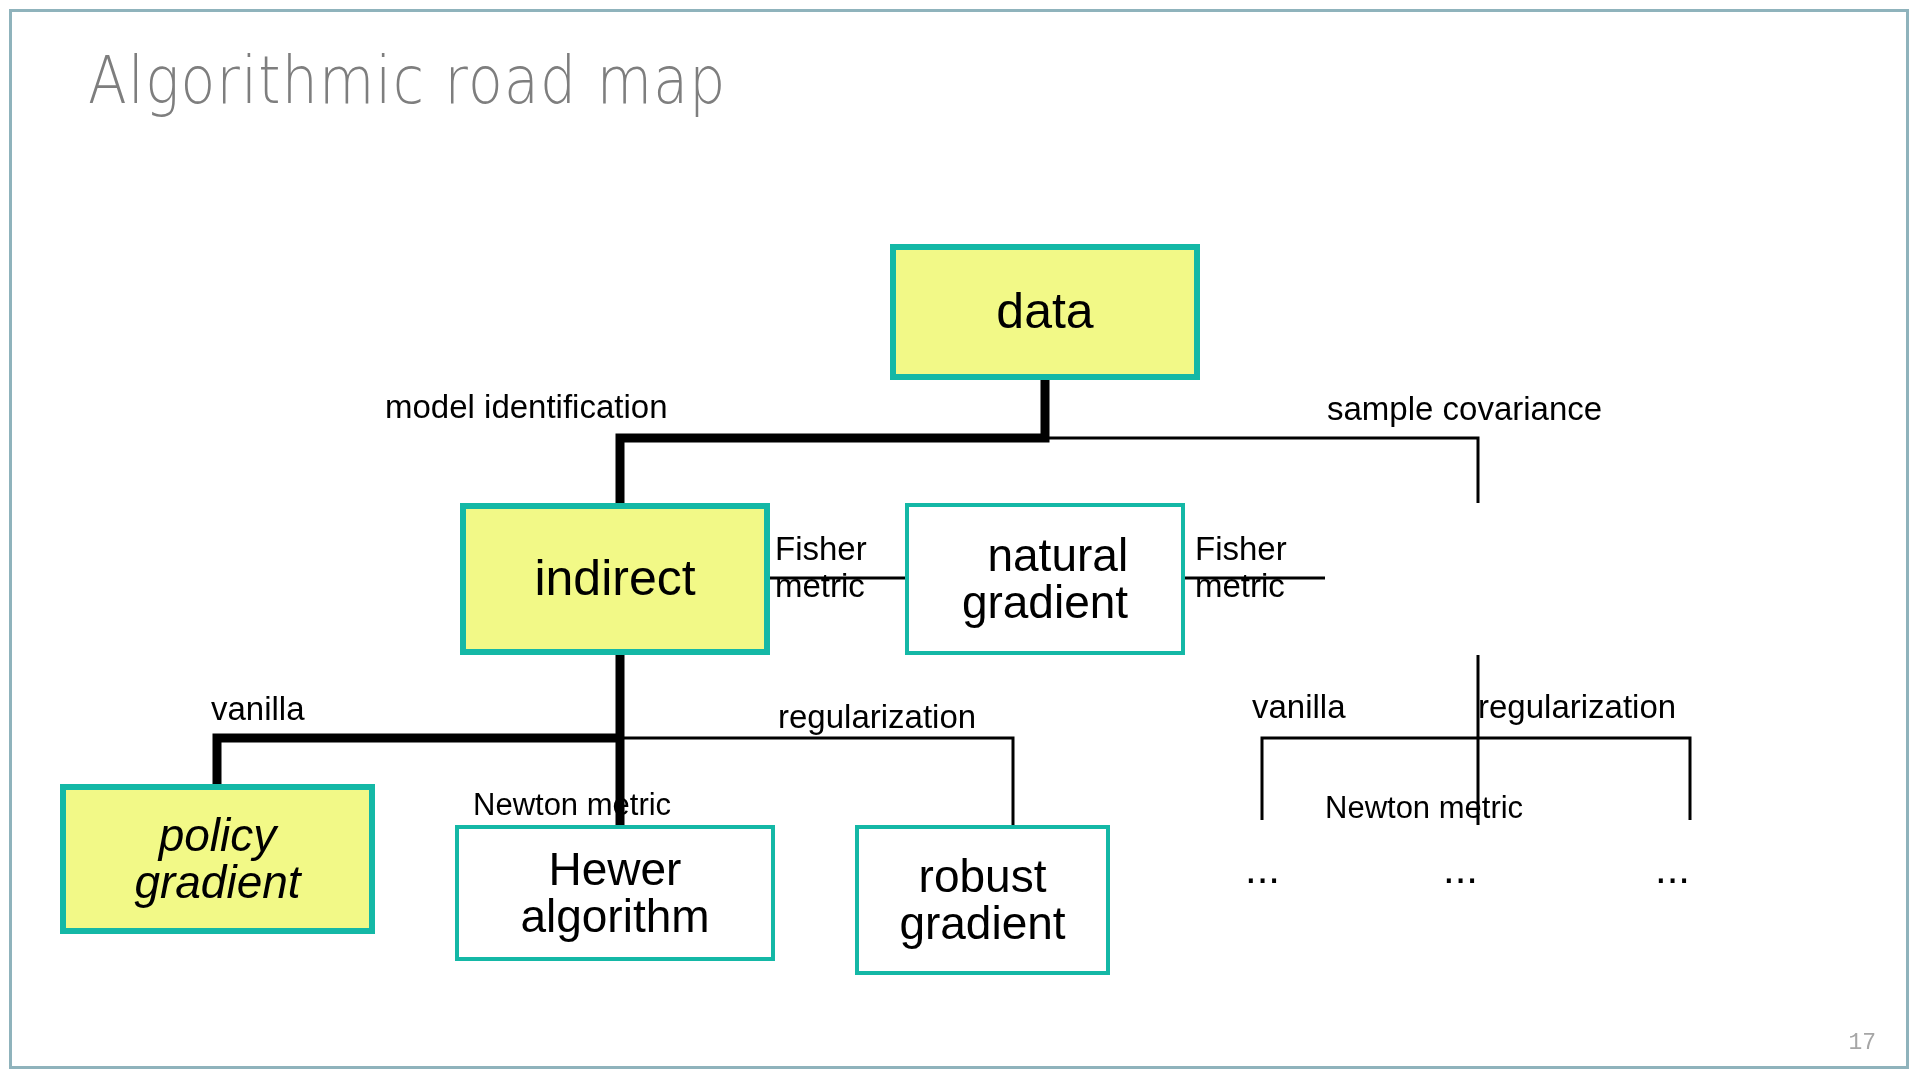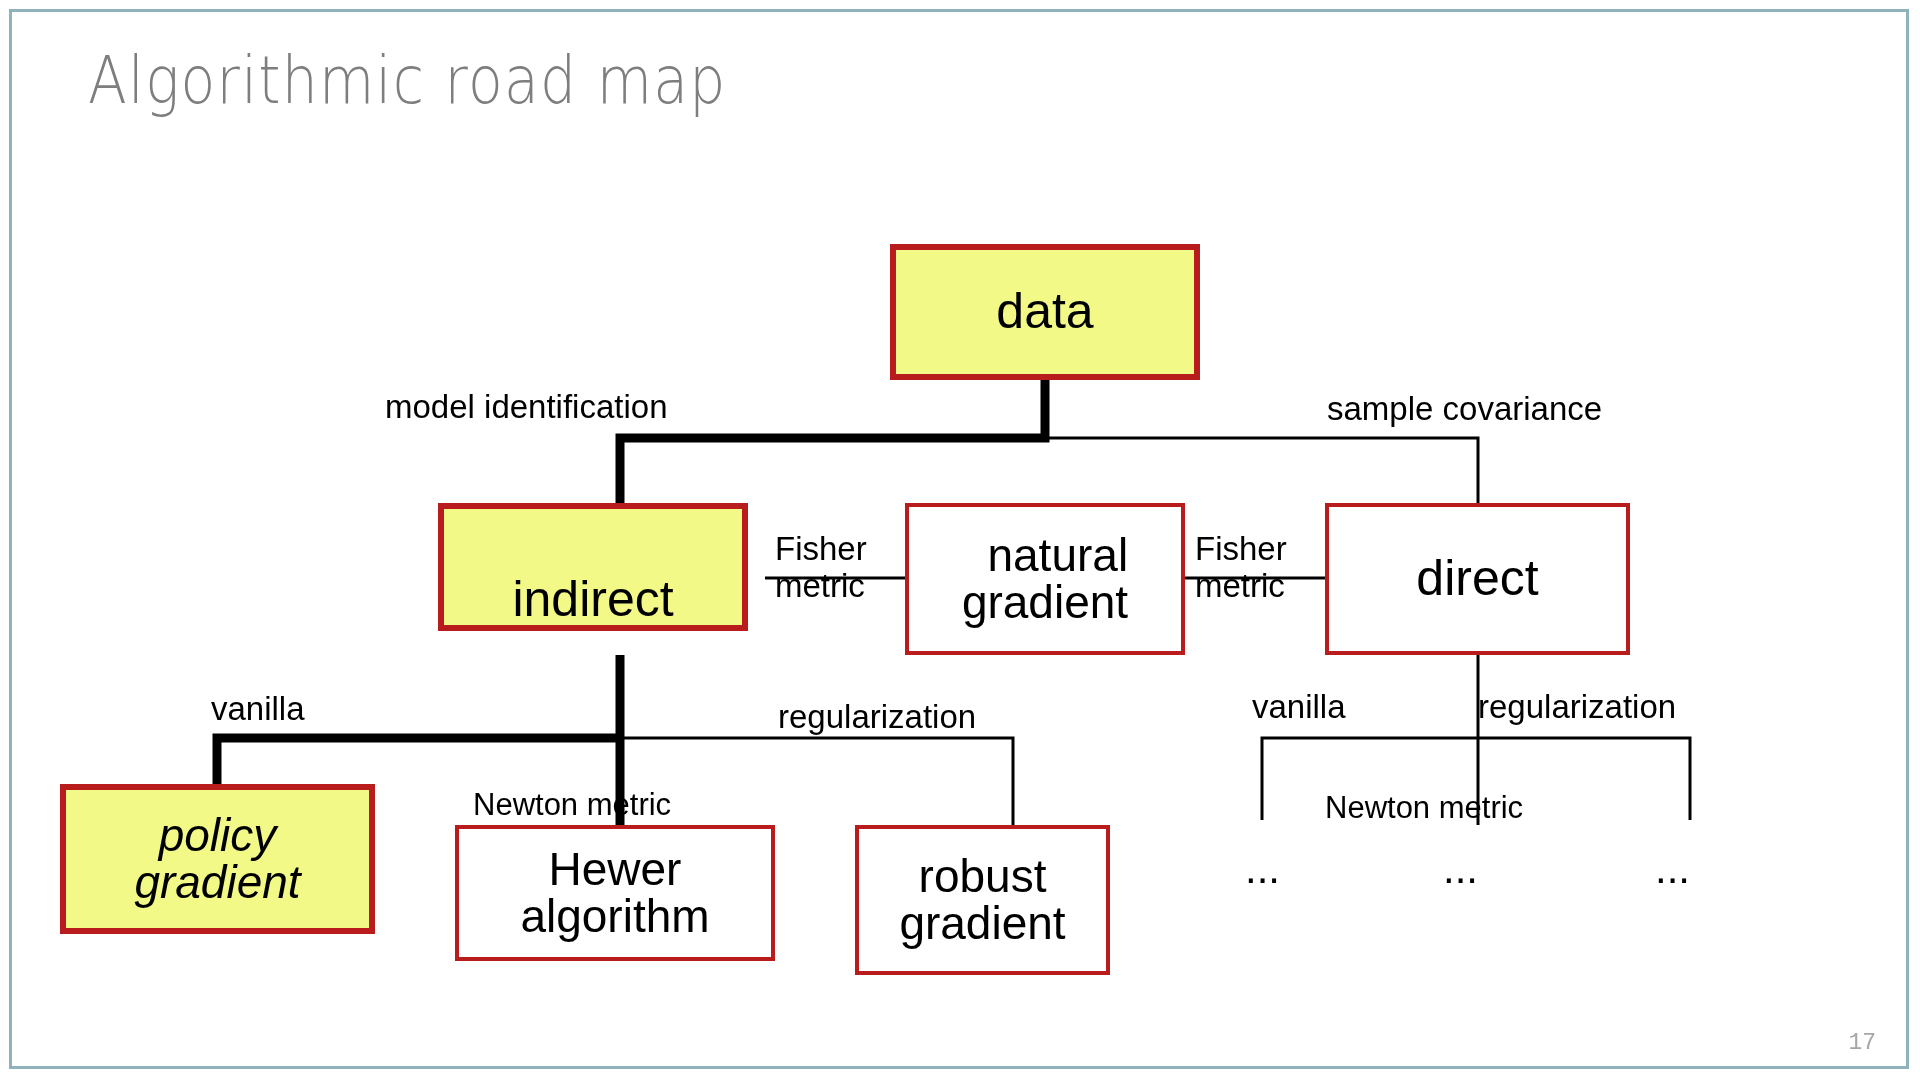--- a/index.html
+++ b/index.html
@@ -56,21 +56,21 @@
     position: absolute;
     left: 0;
     top: 0;
     width: 1920px;
     height: 1080px;
   }
   .node {
     position: absolute;
     box-sizing: border-box;
     background: #ffffff;
-    border: 4px solid #b91c1c;
+    border: 4px solid #14b8a6;
     display: flex;
     align-items: center;
     justify-content: center;
     text-align: center;
     line-height: 1.03;
     color: #000000;
     font-family: "Liberation Sans", sans-serif;
     font-size: 46px;
     z-index: 5;
   }
@@ -136,32 +136,29 @@
 
       <path d="M 1478 655 L 1478 825" fill="none" stroke="#000" stroke-width="3"></path>
       <path d="M 1478 738 L 1262 738 L 1262 820" fill="none" stroke="#000" stroke-width="3"></path>
       <path d="M 1478 738 L 1690 738 L 1690 820" fill="none" stroke="#000" stroke-width="3"></path>
     </svg>
 
     <div class="node yellow" style="left:890px; top:244px; width:310px; height:136px; font-size:50px;">
       <span class="lbl">data</span>
     </div>
 
-    <div class="node yellow" style="left:438px; top:503px; width:310px; height:128px; font-size:50px;align-items:flex-end;">
+    <div class="node yellow" style="left:460px; top:503px; width:310px; height:152px; font-size:50px;">
       <span class="lbl">indirect</span>
     </div>
 
     <div class="node" style="left:905px; top:503px; width:280px; height:152px;text-align:right;">
       <span class="lbl">natural
 gradient</span>
     </div>
 
-    <div class="node" style="left:1325px; top:503px; width:305px; height:152px; font-size:50px;">
-      <span class="lbl">direct</span>
-    </div>
 
     <div class="node yellow" style="left:60px; top:784px; width:315px; height:150px;font-style:italic;">
       <span class="lbl">policy
 gradient</span>
     </div>
 
     <div class="node" style="left:455px; top:825px; width:320px; height:136px;">
       <span class="lbl">Hewer
 algorithm</span>
     </div>

